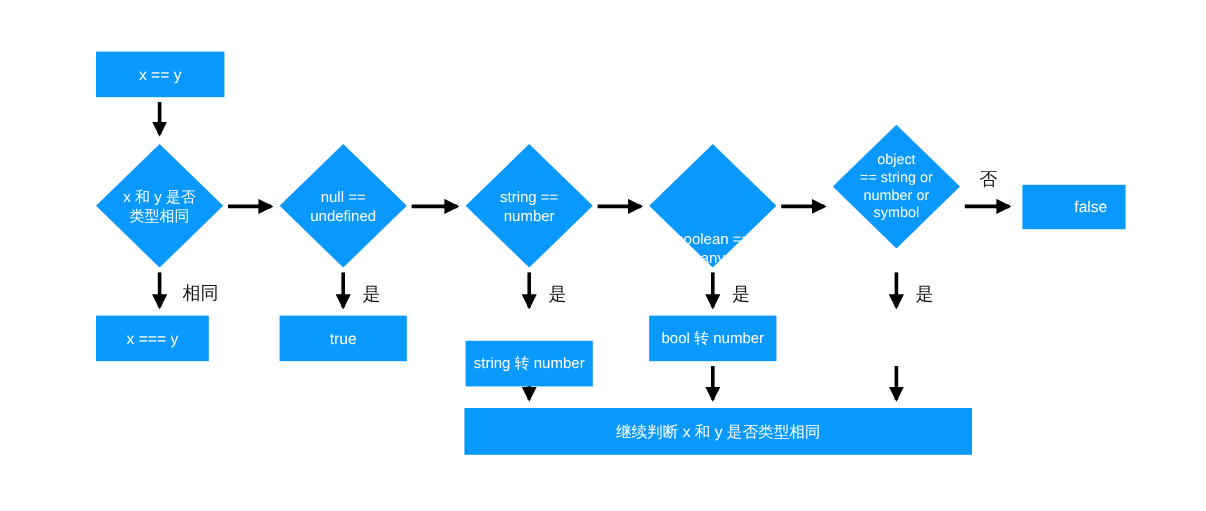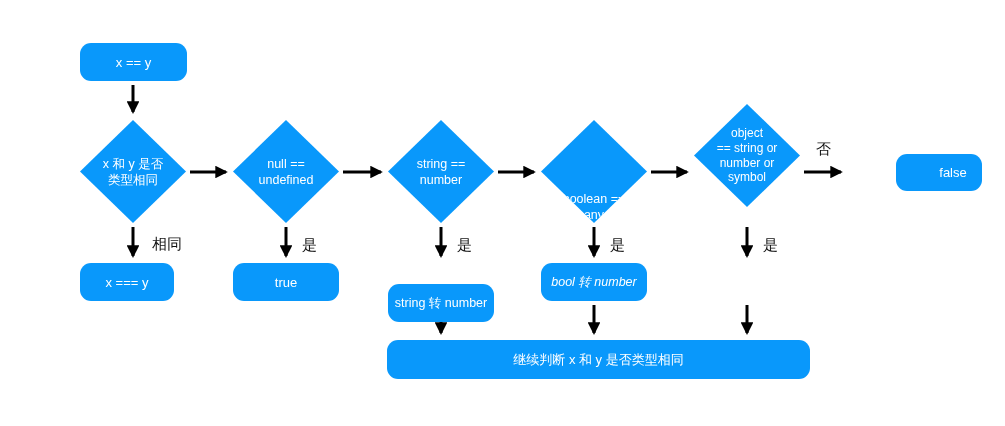--- a/index.html
+++ b/index.html
@@ -28,21 +28,20 @@
     pointer-events: none;
   }
   .node {
     position: absolute;
     background: var(--node-fill);
     color: var(--node-text);
     display: flex;
     align-items: center;
     justify-content: center;
     text-align: center;
-    border-radius: 11px;
   }
   .rect { font-size: 13px; }
   .diamond {
     clip-path: polygon(50% 0, 100% 50%, 50% 100%, 0 50%);
     font-size: 12.5px;
     line-height: 1.28;
   }
   .diamond.small-text { font-size: 12px; line-height: 1.22; }
   .node-text { white-space: pre-line; }
   .edge-label {
@@ -108,37 +107,37 @@
 any</span>
   </div>
 
   <div class="node diamond small-text" style="left:694px; top:104px; width:106px; height:103px;">
     <span class="node-text">object
 == string or
 number or
 symbol</span>
   </div>
 
-  <div class="node rect" style="left:896px; top:154px; width:86px; height:37px;padding-left:28px;">
+  <div class="node rect" style="left:852px; top:154px; width:86px; height:37px;padding-left:28px;">
     <span class="node-text">false</span>
   </div>
 
   <div class="node rect" style="left:80px; top:263px; width:94px; height:38px;">
     <span class="node-text">x === y</span>
   </div>
 
   <div class="node rect" style="left:233px; top:263px; width:106px; height:38px;">
     <span class="node-text">true</span>
   </div>
 
   <div class="node rect" style="left:388px; top:263px; width:106px; height:38px; font-size:12.5px;margin-top:21px;">
     <span class="node-text">string 转 number</span>
   </div>
 
-  <div class="node rect" style="left:541px; top:263px; width:106px; height:38px; font-size:12.5px;font-style:italic;">
+  <div class="node rect" style="left:541px; top:263px; width:106px; height:38px; font-size:12.5px;">
     <span class="node-text">bool 转 number</span>
   </div>
 
 
   <div class="node rect" style="left:387px; top:340px; width:423px; height:39px;">
     <span class="node-text">继续判断 x 和 y 是否类型相同</span>
   </div>
 
   <div class="edge-label" style="left:152px; top:235px;">相同</div>
 

